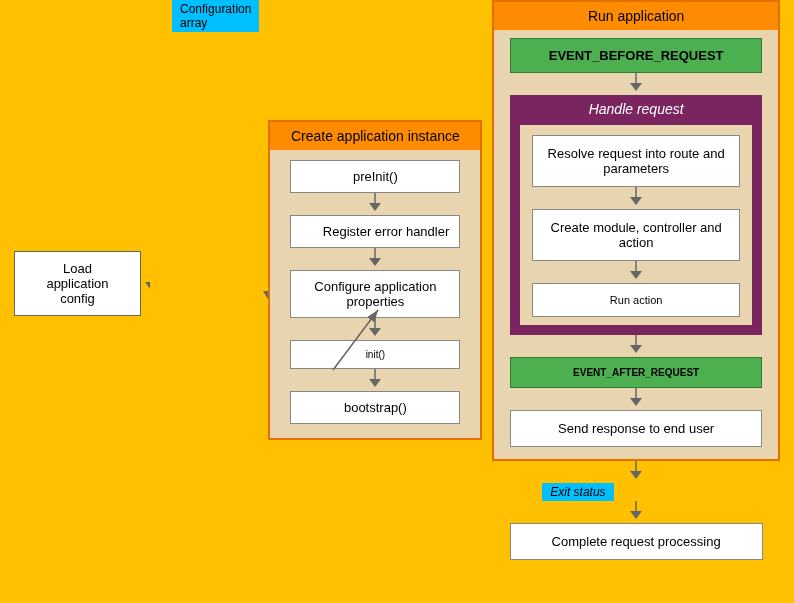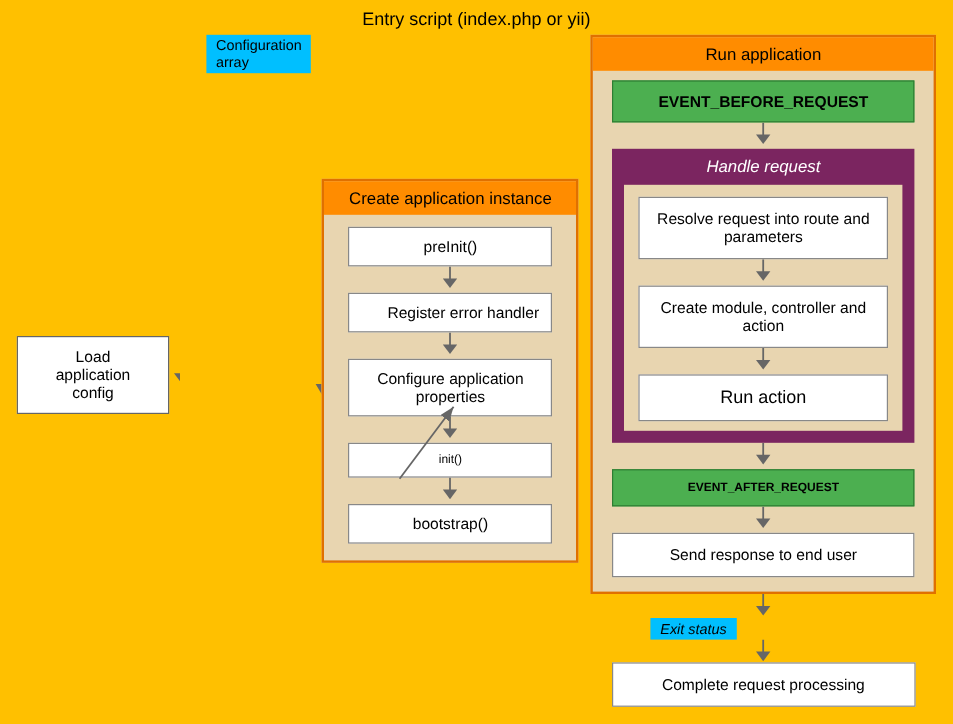--- a/index.html
+++ b/index.html
@@ -11,21 +11,20 @@
       font-size: 13px;
       position: relative;
       overflow: hidden;
     }
   </style>
 </head>
 <body>
 
 <div style="width:794px;height:603px;background:#FFC000;position:relative;overflow:hidden;">
 
-  <div style="text-align:center;font-size:15px;padding:8px 0 4px 0;color:#000;font-family:Arial,sans-serif;">Entry script (index.php or yii)</div>
 
   <div style="display:flex;flex-direction:row;gap:10px;padding:0 14px;height:560px;position:relative;">
 
     <div style="flex:0 0 330px;display:flex;flex-direction:row;align-items:center;position:relative;">
 
       <div style="background:#fff;border:1.5px solid #666;padding:9px 20px;text-align:center;width:230px;margin-top:6px;font-family:Arial,sans-serif;font-size:13px;">
         <span>Load application config</span>
       </div>
 
       <svg width="20" height="28">
@@ -131,21 +130,21 @@
               </svg>
 
             <div style="background:#fff;border:1.5px solid #888;padding:10px 8px;text-align:center;width:calc(100% - 24px);font-family:Arial,sans-serif;font-size:13px;">
               Create module, controller and action
             </div>
             <svg width="20" height="22">
                 <line x1="10" y1="0" x2="10" y2="14" stroke="#666" stroke-width="1.5"></line>
                 <polygon points="4,10 10,18 16,10" fill="#666"></polygon>
               </svg>
 
-            <div style="background:#fff;border:1.5px solid #888;padding:10px 8px;text-align:center;width:calc(100% - 24px);font-family:Arial,sans-serif;font-size:15px;">
+            <div style="background:#fff;border:1.5px solid #888;padding:10px 8px;text-align:center;width:calc(100% - 24px);font-family:Arial,sans-serif;font-size:11px;">
               Run action
             </div>
 
           </div>
         </div>
 
         <svg width="20" height="22" style="display:block;margin:0 auto;">
             <line x1="10" y1="0" x2="10" y2="14" stroke="#666" stroke-width="1.5"></line>
             <polygon points="4,10 10,18 16,10" fill="#666"></polygon>
           </svg>

